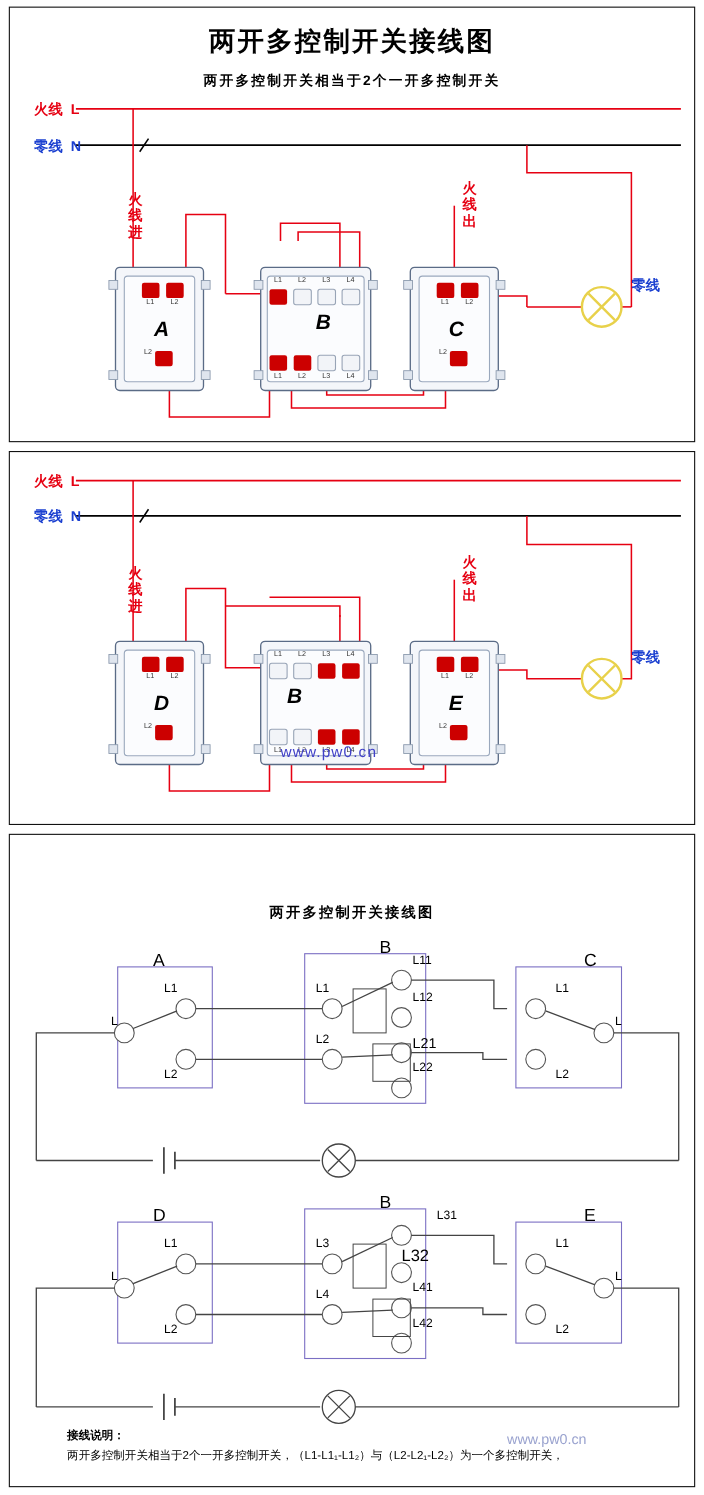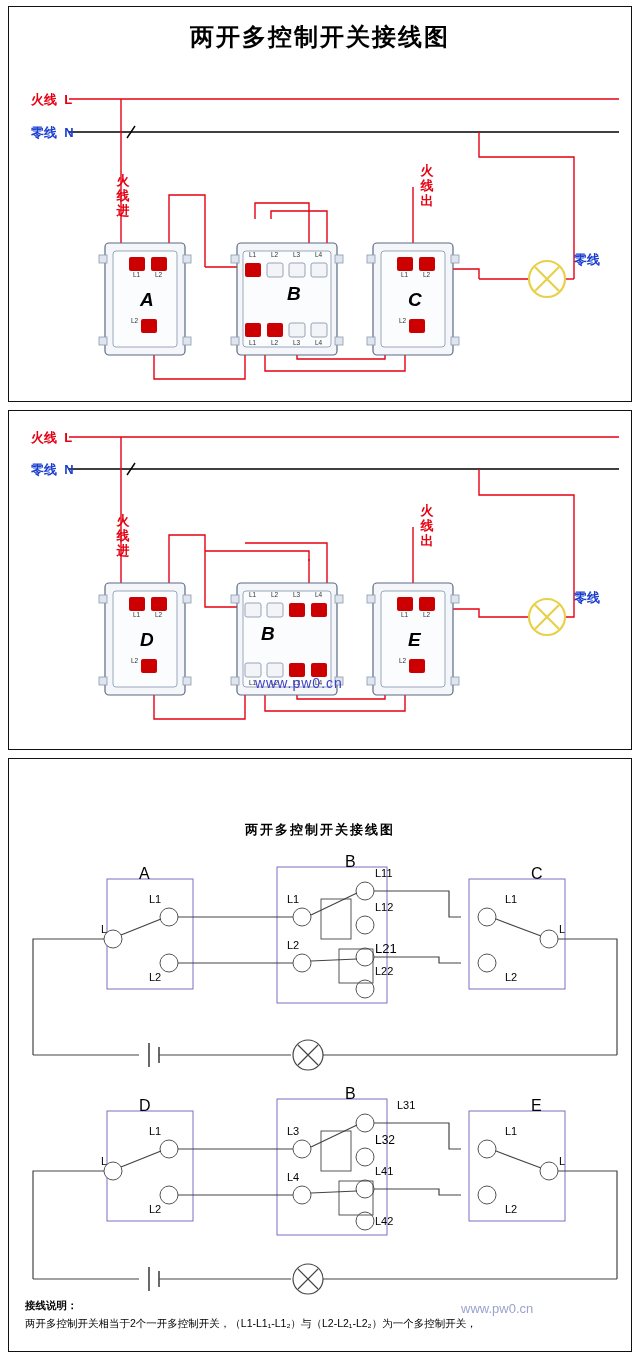--- a/index.html
+++ b/index.html
@@ -30,29 +30,30 @@
 
   .vlbl{position:absolute;font-size:13px;font-weight:bold;color:#e60012;line-height:15px;text-align:center;width:20px;}
 
   svg{position:absolute;left:0;top:0;overflow:visible;}
 
   .wm{
     position:absolute;color:#4040c8;font-size:14px;letter-spacing:1px;
   }
   .wm2{position:absolute;color:#9aa3cf;font-size:13px;}
 
-  .note{position:absolute;font-size:10.5px;color:#000;line-height:16px;}
+  .note{position:absolute;font-size:10.5px;color:#000;line-height:16px;margin-left:36px;}
 </style>
 </head>
 <body>
 
 <div class="page">
 
   <div class="panel" id="panel-top">
     <div class="title" id="title-top">两开多控制开关接线图</div>
+    <div class="title" id="subtitle-top">两开多控制开关相当于2个一开多控制开关</div>
 
     <svg width="624" height="394" viewBox="0 0 624 394">
 
       <line x1="60" y1="92" x2="610" y2="92" stroke="#e60012" stroke-width="1.6"></line>
 
       <line x1="60" y1="125" x2="610" y2="125" stroke="#000" stroke-width="1.6"></line>
 
       <path d="M118,131 L126,119" stroke="#000" stroke-width="1.4" fill="none"></path>
 
       <path d="M112,92 L112,250" stroke="#e60012" stroke-width="1.4" fill="none"></path>
@@ -362,23 +363,23 @@
     <div style="position:absolute;left:336px;top:326px;font-size:16px;">B</div>
     <div style="position:absolute;left:522px;top:338px;font-size:16px;">E</div>
 
     <div style="position:absolute;left:92px;top:396px;font-size:11px;">L</div>
     <div style="position:absolute;left:140px;top:366px;font-size:11px;">L1</div>
     <div style="position:absolute;left:140px;top:444px;font-size:11px;">L2</div>
 
     <div style="position:absolute;left:278px;top:366px;font-size:11px;">L3</div>
     <div style="position:absolute;left:278px;top:412px;font-size:11px;">L4</div>
     <div style="position:absolute;left:366px;top:340px;font-size:11px;padding-left:22px;">L31</div>
-    <div style="position:absolute;left:366px;top:374px;font-size:12px;">L32</div>
+    <div style="position:absolute;left:356px;top:374px;font-size:15px;">L32</div>
     <div style="position:absolute;left:366px;top:406px;font-size:11px;">L41</div>
-    <div style="position:absolute;left:366px;top:438px;font-size:11px;margin-top:18px;">L42</div>
+    <div style="position:absolute;left:366px;top:438px;font-size:11px;">L42</div>
 
     <div style="position:absolute;left:496px;top:366px;font-size:11px;">L1</div>
     <div style="position:absolute;left:550px;top:396px;font-size:11px;">L</div>
     <div style="position:absolute;left:496px;top:444px;font-size:11px;">L2</div>
 
     <div class="wm2" style="left:452px;top:542px;">www.pw0.cn</div>
 
     <div class="note" style="left:16px;top:538px;font-weight:bold;">接线说明：</div>
     <div class="note" style="left:16px;top:556px;width:600px;">两开多控制开关相当于2个一开多控制开关，（L1-L1₁-L1₂）与（L2-L2₁-L2₂）为一个多控制开关，</div>
   </div>

